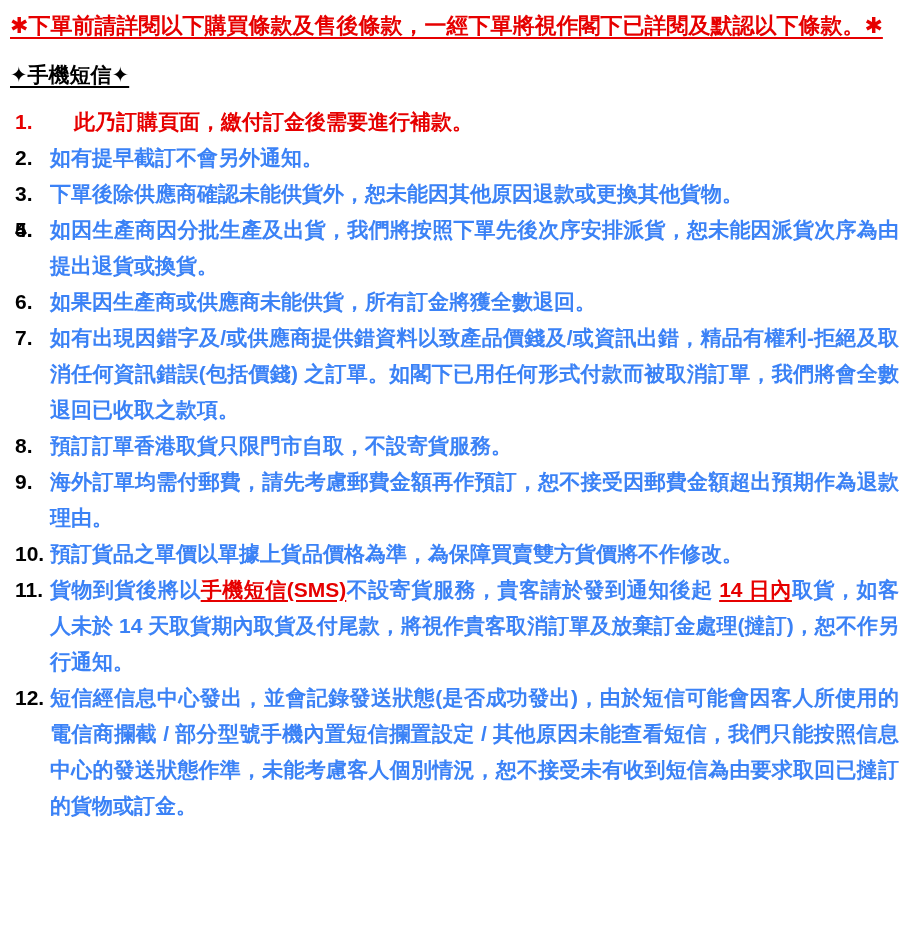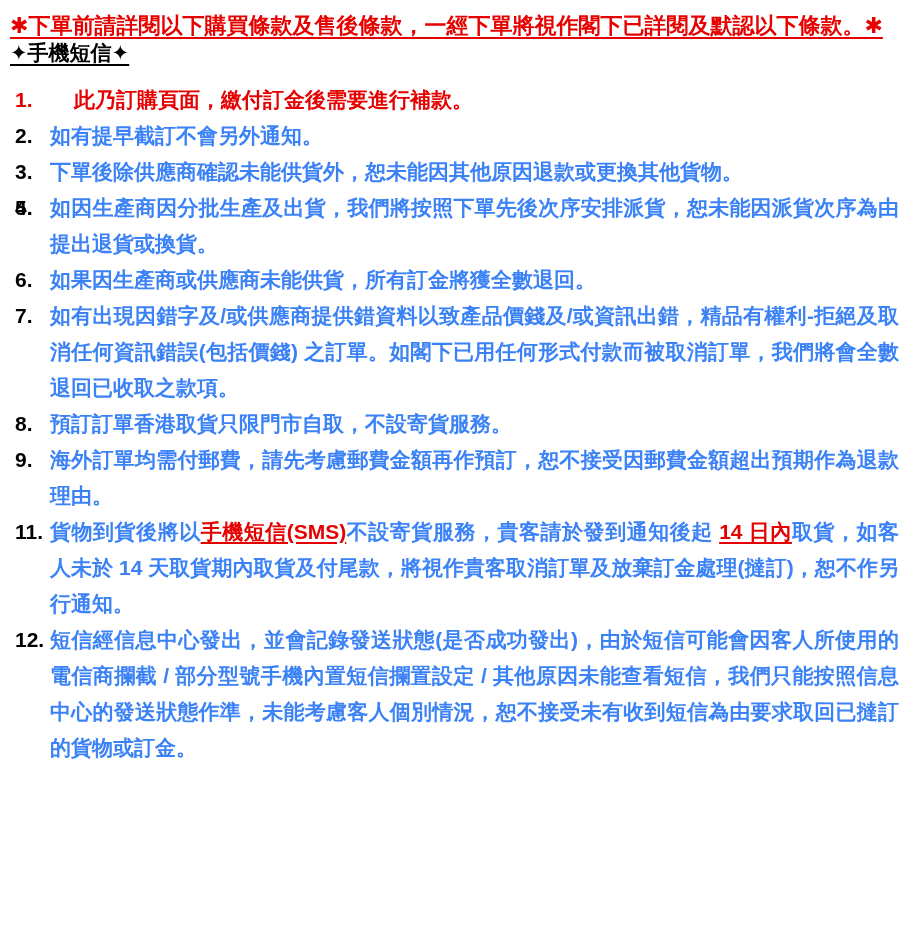--- a/index.html
+++ b/index.html
@@ -20,20 +20,21 @@
     min-height: 948px;
     padding: 12px 14px 10px 10px;
     background: #ffffff;
   }
   .banner {
     color: #e60000;
     font-size: 22px;
     line-height: 28px;
     text-decoration: underline;
     text-underline-offset: 4px;
+    margin-bottom: 22px;
     white-space: nowrap;
   }
   .heading {
     color: #000000;
     font-size: 21px;
     line-height: 26px;
     text-decoration: underline;
     text-underline-offset: 4px;
     margin-bottom: 16px;
     display: inline-block;
@@ -77,16 +78,17 @@
   <ol class="terms" id="terms-list">
       <li><span class="num red">1.</span><span><span class="seg red">此乃訂購頁面，繳付訂金後需要進行補款。</span></span></li>
       <li><span class="num">2.</span><span><span class="seg normal">如有提早截訂不會另外通知。</span></span></li>
       <li><span class="num">3.</span><span><span class="seg normal">下單後除供應商確認未能供貨外，恕未能因其他原因退款或更換其他貨物。</span></span></li>
       <li><span class="num">4.</span></li>
       <li><span class="num">5.</span><span><span class="seg normal">如因生產商因分批生產及出貨，我們將按照下單先後次序安排派貨，恕未能因派貨次序為由提出退貨或換貨。</span></span></li>
       <li><span class="num">6.</span><span><span class="seg normal">如果因生產商或供應商未能供貨，所有訂金將獲全數退回。</span></span></li>
       <li><span class="num">7.</span><span><span class="seg normal">如有出現因錯字及/或供應商提供錯資料以致產品價錢及/或資訊出錯，精品有權利-拒絕及取消任何資訊錯誤(包括價錢) 之訂單。如閣下已用任何形式付款而被取消訂單，我們將會全數退回已收取之款項。</span></span></li>
       <li><span class="num">8.</span><span><span class="seg normal">預訂訂單香港取貨只限門市自取，不設寄貨服務。</span></span></li>
       <li><span class="num">9.</span><span><span class="seg normal">海外訂單均需付郵費，請先考慮郵費金額再作預訂，恕不接受因郵費金額超出預期作為退款理由。</span></span></li>
+      <li><span class="num">10.</span><span><span class="seg normal">預訂貨品之單價以單據上貨品價格為準，為保障買賣雙方貨價將不作修改。</span></span></li>
       <li><span class="num">11.</span><span><span class="seg normal">貨物到貨後將以</span><span class="seg red-underline">手機短信(SMS)</span><span class="seg normal">不設寄貨服務，貴客請於發到通知後起 </span><span class="seg red-underline">14 日內</span><span class="seg normal">取貨，如客人未於 14 天取貨期內取貨及付尾款，將視作貴客取消訂單及放棄訂金處理(撻訂)，恕不作另行通知。</span></span></li>
       <li><span class="num">12.</span><span><span class="seg normal">短信經信息中心發出，並會記錄發送狀態(是否成功發出)，由於短信可能會因客人所使用的電信商攔截 / 部分型號手機內置短信攔置設定 / 其他原因未能查看短信，我們只能按照信息中心的發送狀態作準，未能考慮客人個別情況，恕不接受未有收到短信為由要求取回已撻訂的貨物或訂金。</span></span></li>
     </ol>
 </div>
 
 </body></html>

